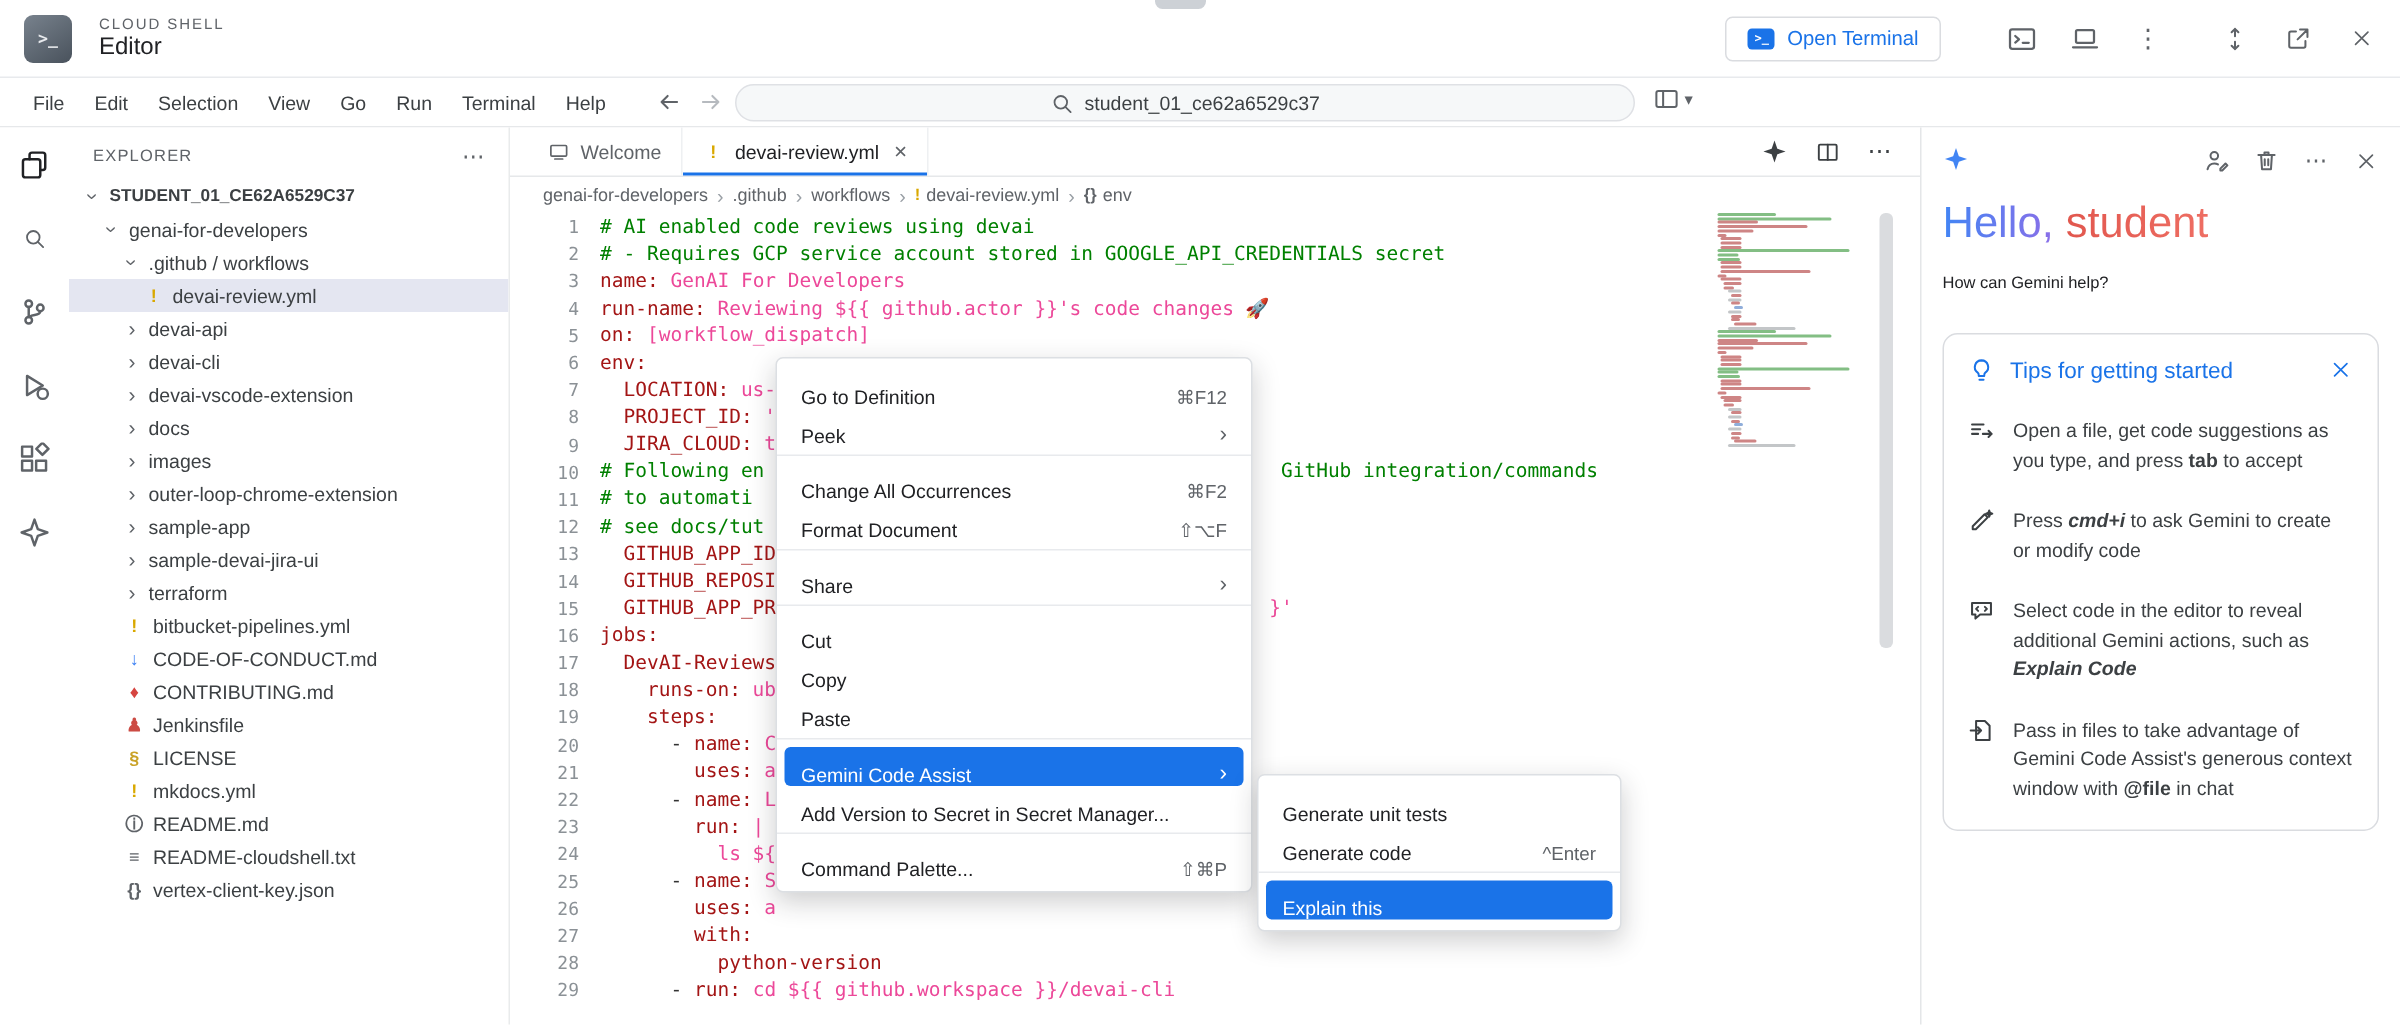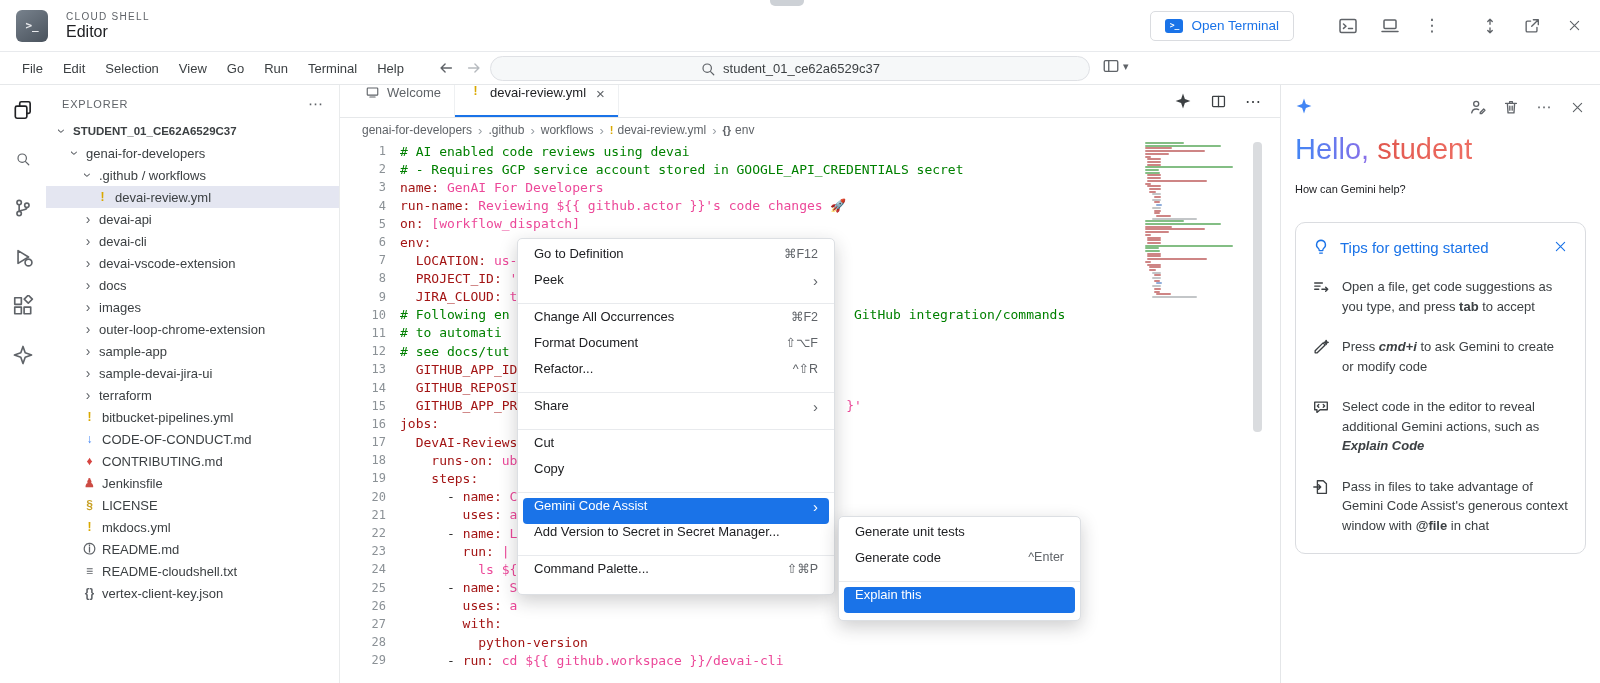--- a/index.html
+++ b/index.html
@@ -49,21 +49,21 @@
   .trow.sel{background:#e4e6f1}
   .chev{width:12px;flex:0 0 12px;display:inline-flex;justify-content:center;color:#5f6368;font-size:14px;line-height:1}
   .chev.open{transform:rotate(90deg)}
   .fico{width:15px;flex:0 0 15px;text-align:center;font-size:12px;font-weight:700;line-height:1}
   .tlabel{overflow:hidden;text-overflow:ellipsis}
 
   
   .editor{position:absolute;left:340px;top:85px;width:940px;height:598px;background:#fff}
   .tabbar{position:absolute;left:0;top:0;width:940px;height:33px;border-bottom:1px solid #e6e8ea;display:flex;align-items:center;padding-left:12px}
   .tabs{display:flex;height:100%}
-  .tab{display:flex;align-items:flex-start;gap:7px;padding:0 13px;font-size:13px;color:#5f6368;border-right:1px solid #eef0f2;height:100%;cursor:pointer}
+  .tab{display:flex;align-items:center;gap:7px;padding:0 13px;font-size:13px;color:#5f6368;border-right:1px solid #eef0f2;height:100%;cursor:pointer}
   .tab.active{color:#202124;box-shadow:inset 0 -2px 0 #1a73e8}
   .tabic{display:flex;color:#5f6368}
   .tclose{color:#5f6368;font-size:15px;margin-left:3px}
   .tab-actions{margin-left:auto;display:flex;align-items:center;gap:17px;padding-right:18px;color:#3c4043}
   .ta{width:18px;height:18px;display:flex;align-items:center;justify-content:center;cursor:pointer}
   .ta.txt{font-size:16px}
   .breadcrumb{position:absolute;left:0;top:33px;width:940px;height:24px;display:flex;align-items:center;padding-left:22px;gap:6px;font-size:12px;color:#5f6368}
   .bc-item{display:flex;align-items:center;gap:4px;cursor:pointer}
   .bc-sep{color:#9aa0a6;font-size:13px}
   .bc-ic{font-weight:700;font-size:11px}
@@ -73,21 +73,21 @@
   .ctext{margin-left:14px;font-size:13px;white-space:pre}
   .c{color:#008000}.k{color:#a31515}.v{color:#ec4899}.p{color:#333}
   .minimap{position:absolute;left:805px;top:57px;width:100px;height:190px}
   .mm{position:absolute;height:2px;border-radius:1px;opacity:.85}
   .vscroll{position:absolute;left:912px;top:57px;width:11px;height:541px;cursor:pointer}
   .thumb{position:absolute;left:1px;top:0;width:9px;height:290px;background:#dadcdf;border-radius:4px}
 
   
   .ctxmenu{position:absolute;left:517px;top:238px;width:318px;background:#fff;border:1px solid #dcdfe3;border-radius:5px;box-shadow:0 6px 18px rgba(32,33,36,.22);padding:7px 0;z-index:40}
   .ctxsub{position:absolute;left:838px;top:516px;width:243px;background:#fff;border:1px solid #dcdfe3;border-radius:5px;box-shadow:0 6px 18px rgba(32,33,36,.22);padding:7px 0;z-index:41}
-  .mrow{height:26px;display:flex;align-items:flex-start;padding:0 11px;margin:0 5px;border-radius:4px;font-size:13px;color:#202124;cursor:pointer}
+  .mrow{height:26px;display:flex;align-items:flex-end;padding:0 11px;margin:0 5px;border-radius:4px;font-size:13px;color:#202124;cursor:pointer}
   .msc{margin-left:auto;color:#5f6368;font-size:12.5px}
   .marrow{margin-left:auto;color:#5f6368;font-size:15px}
   .mrow.msel{background:#1a73e8;color:#fff}
   .mrow.msel .marrow,.mrow.msel .msc{color:#fff}
   .msep{height:1px;background:#e8eaed;margin:5px 0}
 
   
   .gpanel{position:absolute;left:1280px;top:85px;width:320px;height:598px;background:#fff;border-left:1px solid #e4e6e8;padding:0 14px}
   .ghead{height:38px;display:flex;align-items:center;gap:15px;padding-top:6px}
   .gspark{color:#4285f4;width:20px;height:20px;display:flex}
@@ -601,35 +601,34 @@
     </div>
     <div class="msep"></div>
     <div class="mrow">
       <span class="mlabel">Change All Occurrences</span>
       <span class="msc">⌘F2</span>
     </div>
     <div class="mrow">
       <span class="mlabel">Format Document</span>
       <span class="msc">⇧⌥F</span>
     </div>
-    <div class="mrow">
-      <span class="mlabel">Refactor...</span>
-      <span class="msc">^⇧R</span>
-    </div>
     <div class="msep"></div>
     <div class="mrow">
       <span class="mlabel">Share</span>
       <span class="marrow">›</span>
     </div>
     <div class="msep"></div>
     <div class="mrow">
       <span class="mlabel">Cut</span>
     </div>
     <div class="mrow">
       <span class="mlabel">Copy</span>
+    </div>
+    <div class="mrow">
+      <span class="mlabel">Paste</span>
     </div>
     <div class="msep"></div>
     <div class="mrow msel">
       <span class="mlabel">Gemini Code Assist</span>
       <span class="marrow">›</span>
     </div>
     <div class="mrow">
       <span class="mlabel">Add Version to Secret in Secret Manager...</span>
     </div>
     <div class="msep"></div>

